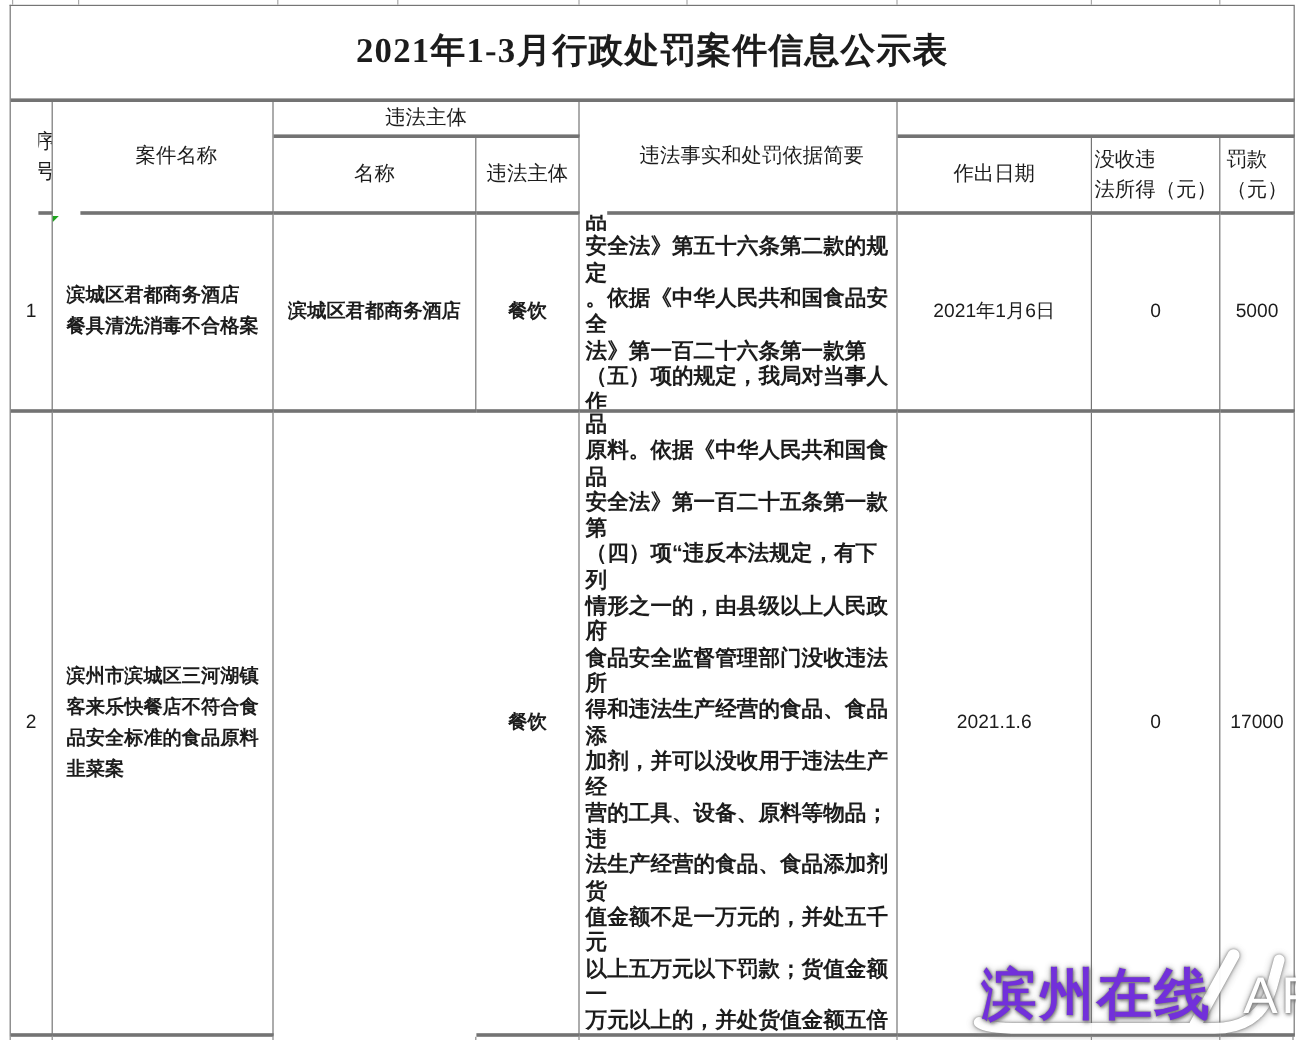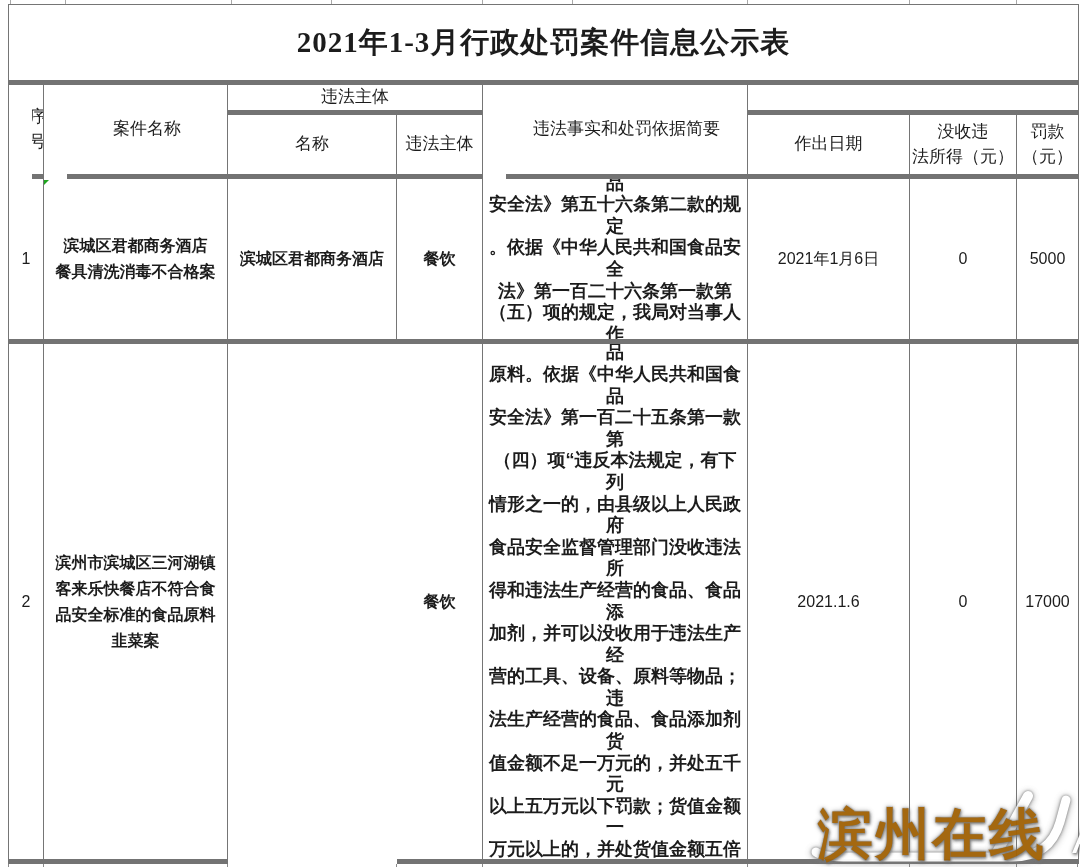--- a/index.html
+++ b/index.html
@@ -11,23 +11,23 @@
   
   .tbl {
     position:absolute; left:8px; top:4px;
     display:grid;
     grid-template-columns: 35px 184px 169px 86px 265px 162px 107px 62px;
     grid-template-rows: 80px 30px 64px 165px 520px;
     border-top:1px solid #757575; border-left:1px solid #757575;
     background:#ffffff;
   }
   .cell {
-    border-right:1px solid #757575; border-bottom:5px solid #737373;
+    border-right:1px solid #757575; border-bottom:3px solid #737373;
     display:flex; align-items:center; justify-content:center;
-    text-align:center; white-space:pre-line; overflow:hidden;
+    white-space:pre-line; overflow:hidden;
     line-height:1.45;
   }
   .title-cell {
     grid-column:1/9; grid-row:1;
     font-family:"Liberation Serif","DejaVu Serif",serif;
     font-weight:bold; font-size:29px; letter-spacing:1px;
   }
   .hdr {
     font-family:"Liberation Serif","DejaVu Serif",serif;
     font-size:17px;
@@ -64,21 +64,21 @@
   
   .watermark {
     position:absolute; left:806px; top:788px; width:274px; height:76px;
     z-index:5; opacity:.96; pointer-events:none;
   }
   .wm-svg { position:absolute; left:0; top:0;
     filter: drop-shadow(0 0 1.5px rgba(110,110,110,.95)) drop-shadow(0 1px 3px rgba(130,130,130,.65));
   }
   .wm-text { position:absolute; left:12px; top:10px; white-space:nowrap; }
   .wm-cn {
-    font-size:55px; font-weight:700; color:#a16207; letter-spacing:2px;
+    font-size:46px; font-weight:700; color:#6d28d9; letter-spacing:2px;
     text-shadow: 0 0 2px rgba(100,100,100,.95), 0 0 5px rgba(125,125,125,.75), 1px 2px 3px rgba(115,115,115,.8);
   }
   .wm-en {
     font-size:43px; font-weight:400; color:#ffffff; letter-spacing:3px; margin-left:26px;
     text-shadow: 0 0 2px rgba(100,100,100,.95), 0 0 5px rgba(125,125,125,.75), 1px 2px 3px rgba(115,115,115,.8);
   }
 </style>
 </head>
 <body>
 

